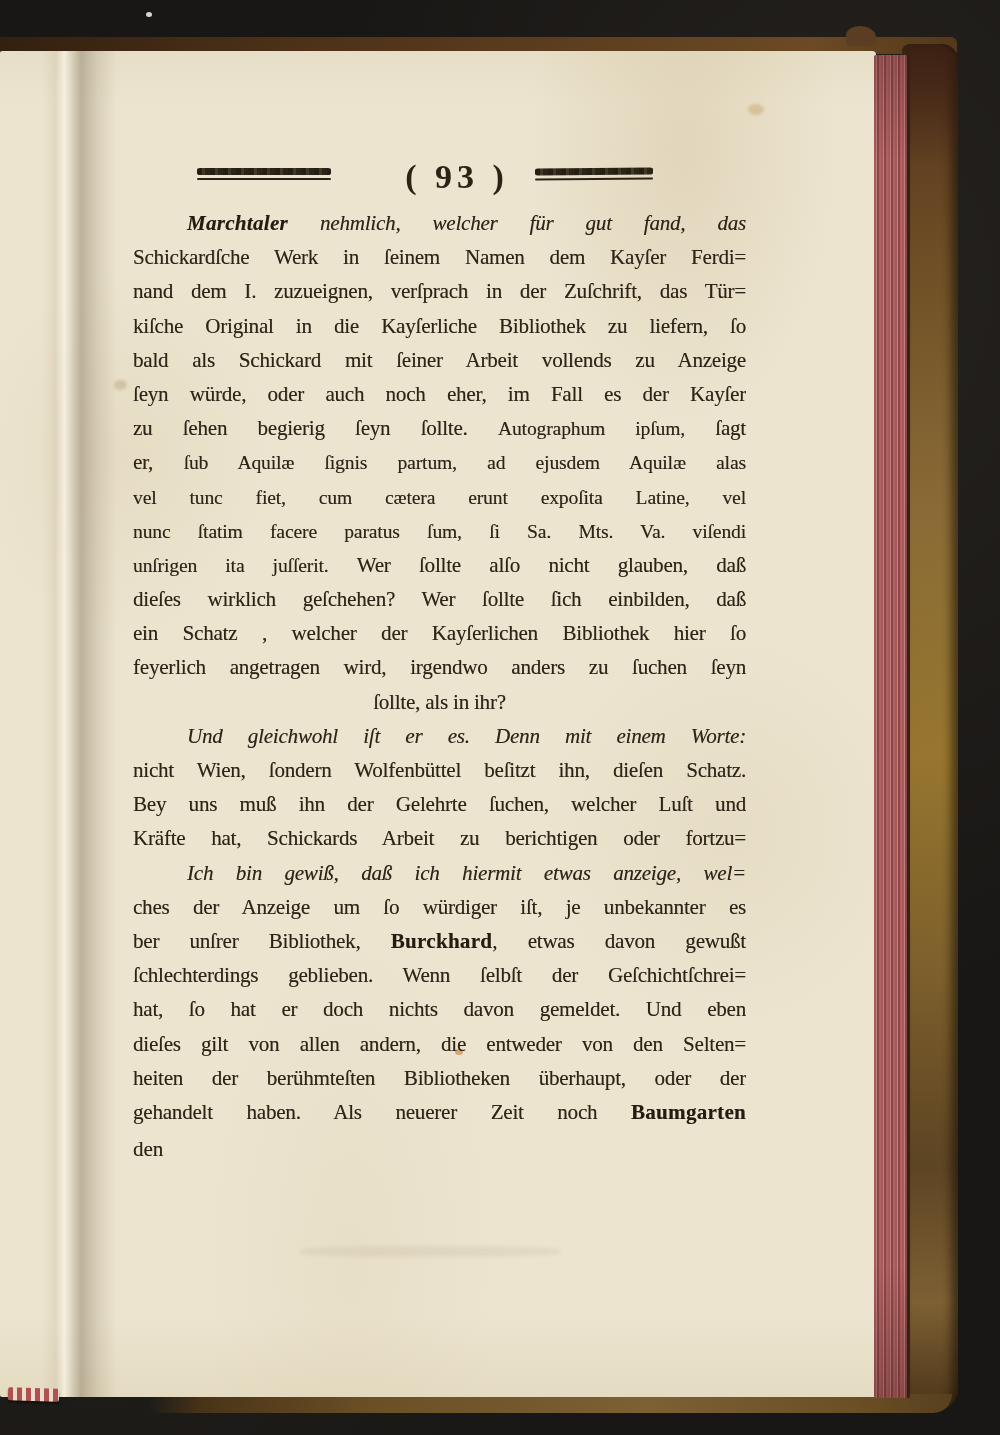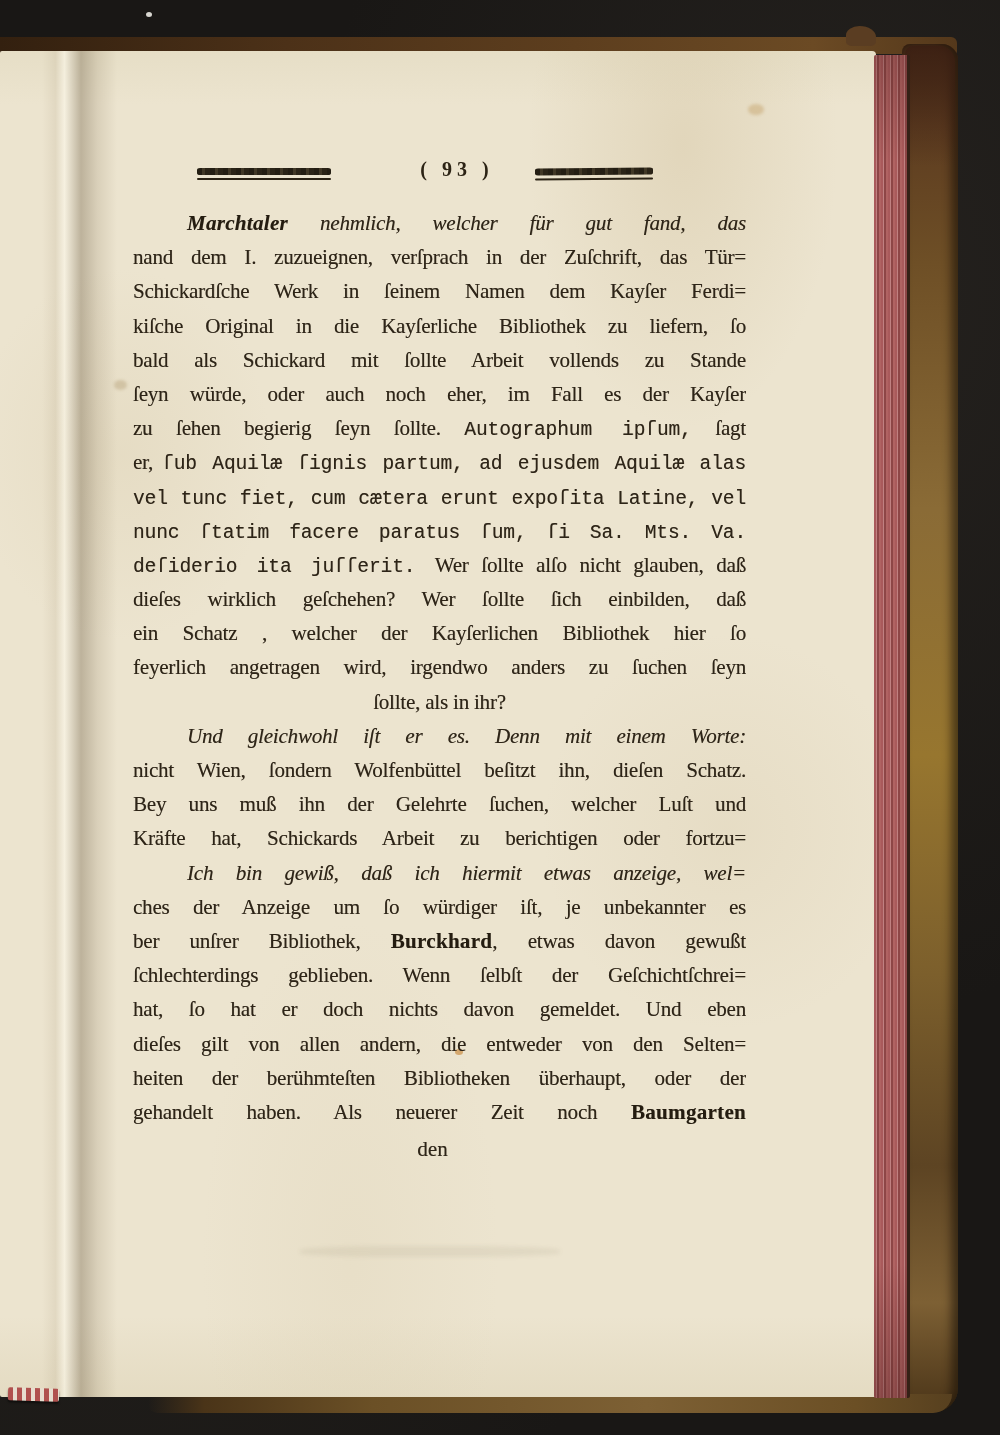--- a/index.html
+++ b/index.html
@@ -62,33 +62,33 @@
   .stain.s4{left:300px;top:1246px;width:260px;height:11px;background:rgba(128,116,92,.10);filter:blur(2px);border-radius:40%;}
   
   .page-header{position:absolute;left:133px;top:158px;width:613px;height:34px;}
   .rule{position:absolute;top:10px;}
   .rule .bar{height:7px;border-radius:3px/2px;
     background:repeating-linear-gradient(90deg,#241e13 0 5px,#413826 5px 8px,#2b2417 8px 13px);}
   .rule .thin{height:2.5px;background:#2b2315;margin-top:2.5px;border-radius:1px;}
   .rule.left{left:64px;width:134px;}
   .rule.right{left:402px;width:118px;transform:rotate(-.4deg);}
   .page-number{position:absolute;left:254px;top:0;width:140px;text-align:center;
-    font-size:20px;letter-spacing:5px;color:#2c2315;font-weight:bold;}
+    font-size:34px;letter-spacing:5px;color:#2c2315;font-weight:bold;}
   
   .text-block{position:absolute;left:133px;top:206px;width:613px;color:#2d2417;}
   .line{height:34.2px;line-height:34.2px;overflow:hidden;
     font-size:21px;letter-spacing:-0.2px;
     text-shadow:0.3px 0.3px 0 rgba(45,36,24,.45);text-align:center;}
   .line.just{text-align:justify;}
   .line.just::after{content:"";display:inline-block;width:100%;height:0;}
   .line.ind{text-indent:54px;font-style:italic;}
   .fraktur{font-family:"Liberation Serif","DejaVu Serif",serif;}
   .fraktur-bold{font-family:"Liberation Serif","DejaVu Serif",serif;font-weight:bold;letter-spacing:.3px;color:#241c10;}
-  .antiqua{font-family:Liberation Mono, monospace;font-size:19.5px;letter-spacing:-0.1px;}
-  .catchword-line{height:40px;line-height:40px;text-align:center;padding-right:14px;
+  .antiqua{font-family:Liberation Serif, serif;font-size:19.5px;letter-spacing:-0.1px;}
+  .catchword-line{height:40px;line-height:40px;text-align:left;padding-right:14px;
     font-size:21px;color:#2d2417;text-shadow:0.3px 0.3px 0 rgba(45,36,24,.45);}
 </style>
 </head>
 <body>
 
 <div id="canvas">
 
   <div class="cover-top"></div>
   <div class="cover-bump"></div>
   <div class="cover-right"></div>
@@ -114,30 +114,30 @@
     <div class="page-number">( 93 )</div>
     <div class="rule right">
       <div class="bar"></div>
         <div class="thin"></div>
     </div>
   </div>
 
   <div class="text-block">
 
     <div class="line just ind"><span class="fraktur-bold">Marchtaler</span><span class="fraktur"> nehmlich, welcher für gut fand, das</span></div>
+      <div class="line just"><span class="fraktur">Schickardſche Werk in ſeinem Namen dem Kayſer Ferdi=</span></div>
       <div class="line just"><span class="fraktur">nand dem I. zuzueignen, verſprach in der Zuſchrift, das Tür=</span></div>
-      <div class="line just"><span class="fraktur">Schickardſche Werk in ſeinem Namen dem Kayſer Ferdi=</span></div>
       <div class="line just"><span class="fraktur">kiſche Original in die Kayſerliche Bibliothek zu liefern, ſo</span></div>
-      <div class="line just"><span class="fraktur">bald als Schickard mit ſollte Arbeit vollends zu Stande</span></div>
+      <div class="line just"><span class="fraktur">bald als Schickard mit ſeiner Arbeit vollends zu Anzeige</span></div>
       <div class="line just"><span class="fraktur">ſeyn würde, oder auch noch eher, im Fall es der Kayſer</span></div>
       <div class="line just"><span class="fraktur">zu ſehen begierig ſeyn ſollte. </span><span class="antiqua">Autographum ipſum,</span><span class="fraktur"> ſagt</span></div>
       <div class="line just"><span class="fraktur">er, </span><span class="antiqua">ſub Aquilæ ſignis partum, ad ejusdem Aquilæ alas</span></div>
       <div class="line just"><span class="antiqua">vel tunc fiet, cum cætera erunt expoſita Latine, vel</span></div>
       <div class="line just"><span class="antiqua">nunc ſtatim facere paratus ſum, ſi Sa. Mts. Va. viſendi</span></div>
-      <div class="line just"><span class="antiqua">deſiderio ita juſſerit. </span><span class="fraktur">Wer ſollte alſo nicht glauben, daß</span></div>
+      <div class="line just"><span class="antiqua">unſrigen ita juſſerit. </span><span class="fraktur">Wer ſollte alſo nicht glauben, daß</span></div>
       <div class="line just"><span class="fraktur">dieſes wirklich geſchehen? Wer ſollte ſich einbilden, daß</span></div>
       <div class="line just"><span class="fraktur">ein Schatz , welcher der Kayſerlichen Bibliothek hier ſo</span></div>
       <div class="line just"><span class="fraktur">feyerlich angetragen wird, irgendwo anders zu ſuchen ſeyn</span></div>
       <div class="line"><span class="fraktur">ſollte, als in ihr?</span></div>
       <div class="line just ind"><span class="fraktur">Und gleichwohl iſt er es.  Denn mit einem Worte:</span></div>
       <div class="line just"><span class="fraktur">nicht Wien, ſondern Wolfenbüttel beſitzt ihn, dieſen Schatz.</span></div>
       <div class="line just"><span class="fraktur">Bey uns muß ihn der Gelehrte ſuchen, welcher Luſt und</span></div>
       <div class="line just"><span class="fraktur">Kräfte hat, Schickards Arbeit zu berichtigen oder fortzu=</span></div>
       <div class="line just ind"><span class="fraktur">Ich bin gewiß, daß ich hiermit etwas anzeige, wel=</span></div>
       <div class="line just"><span class="fraktur">ches der Anzeige um ſo würdiger iſt, je unbekannter es</span></div>

